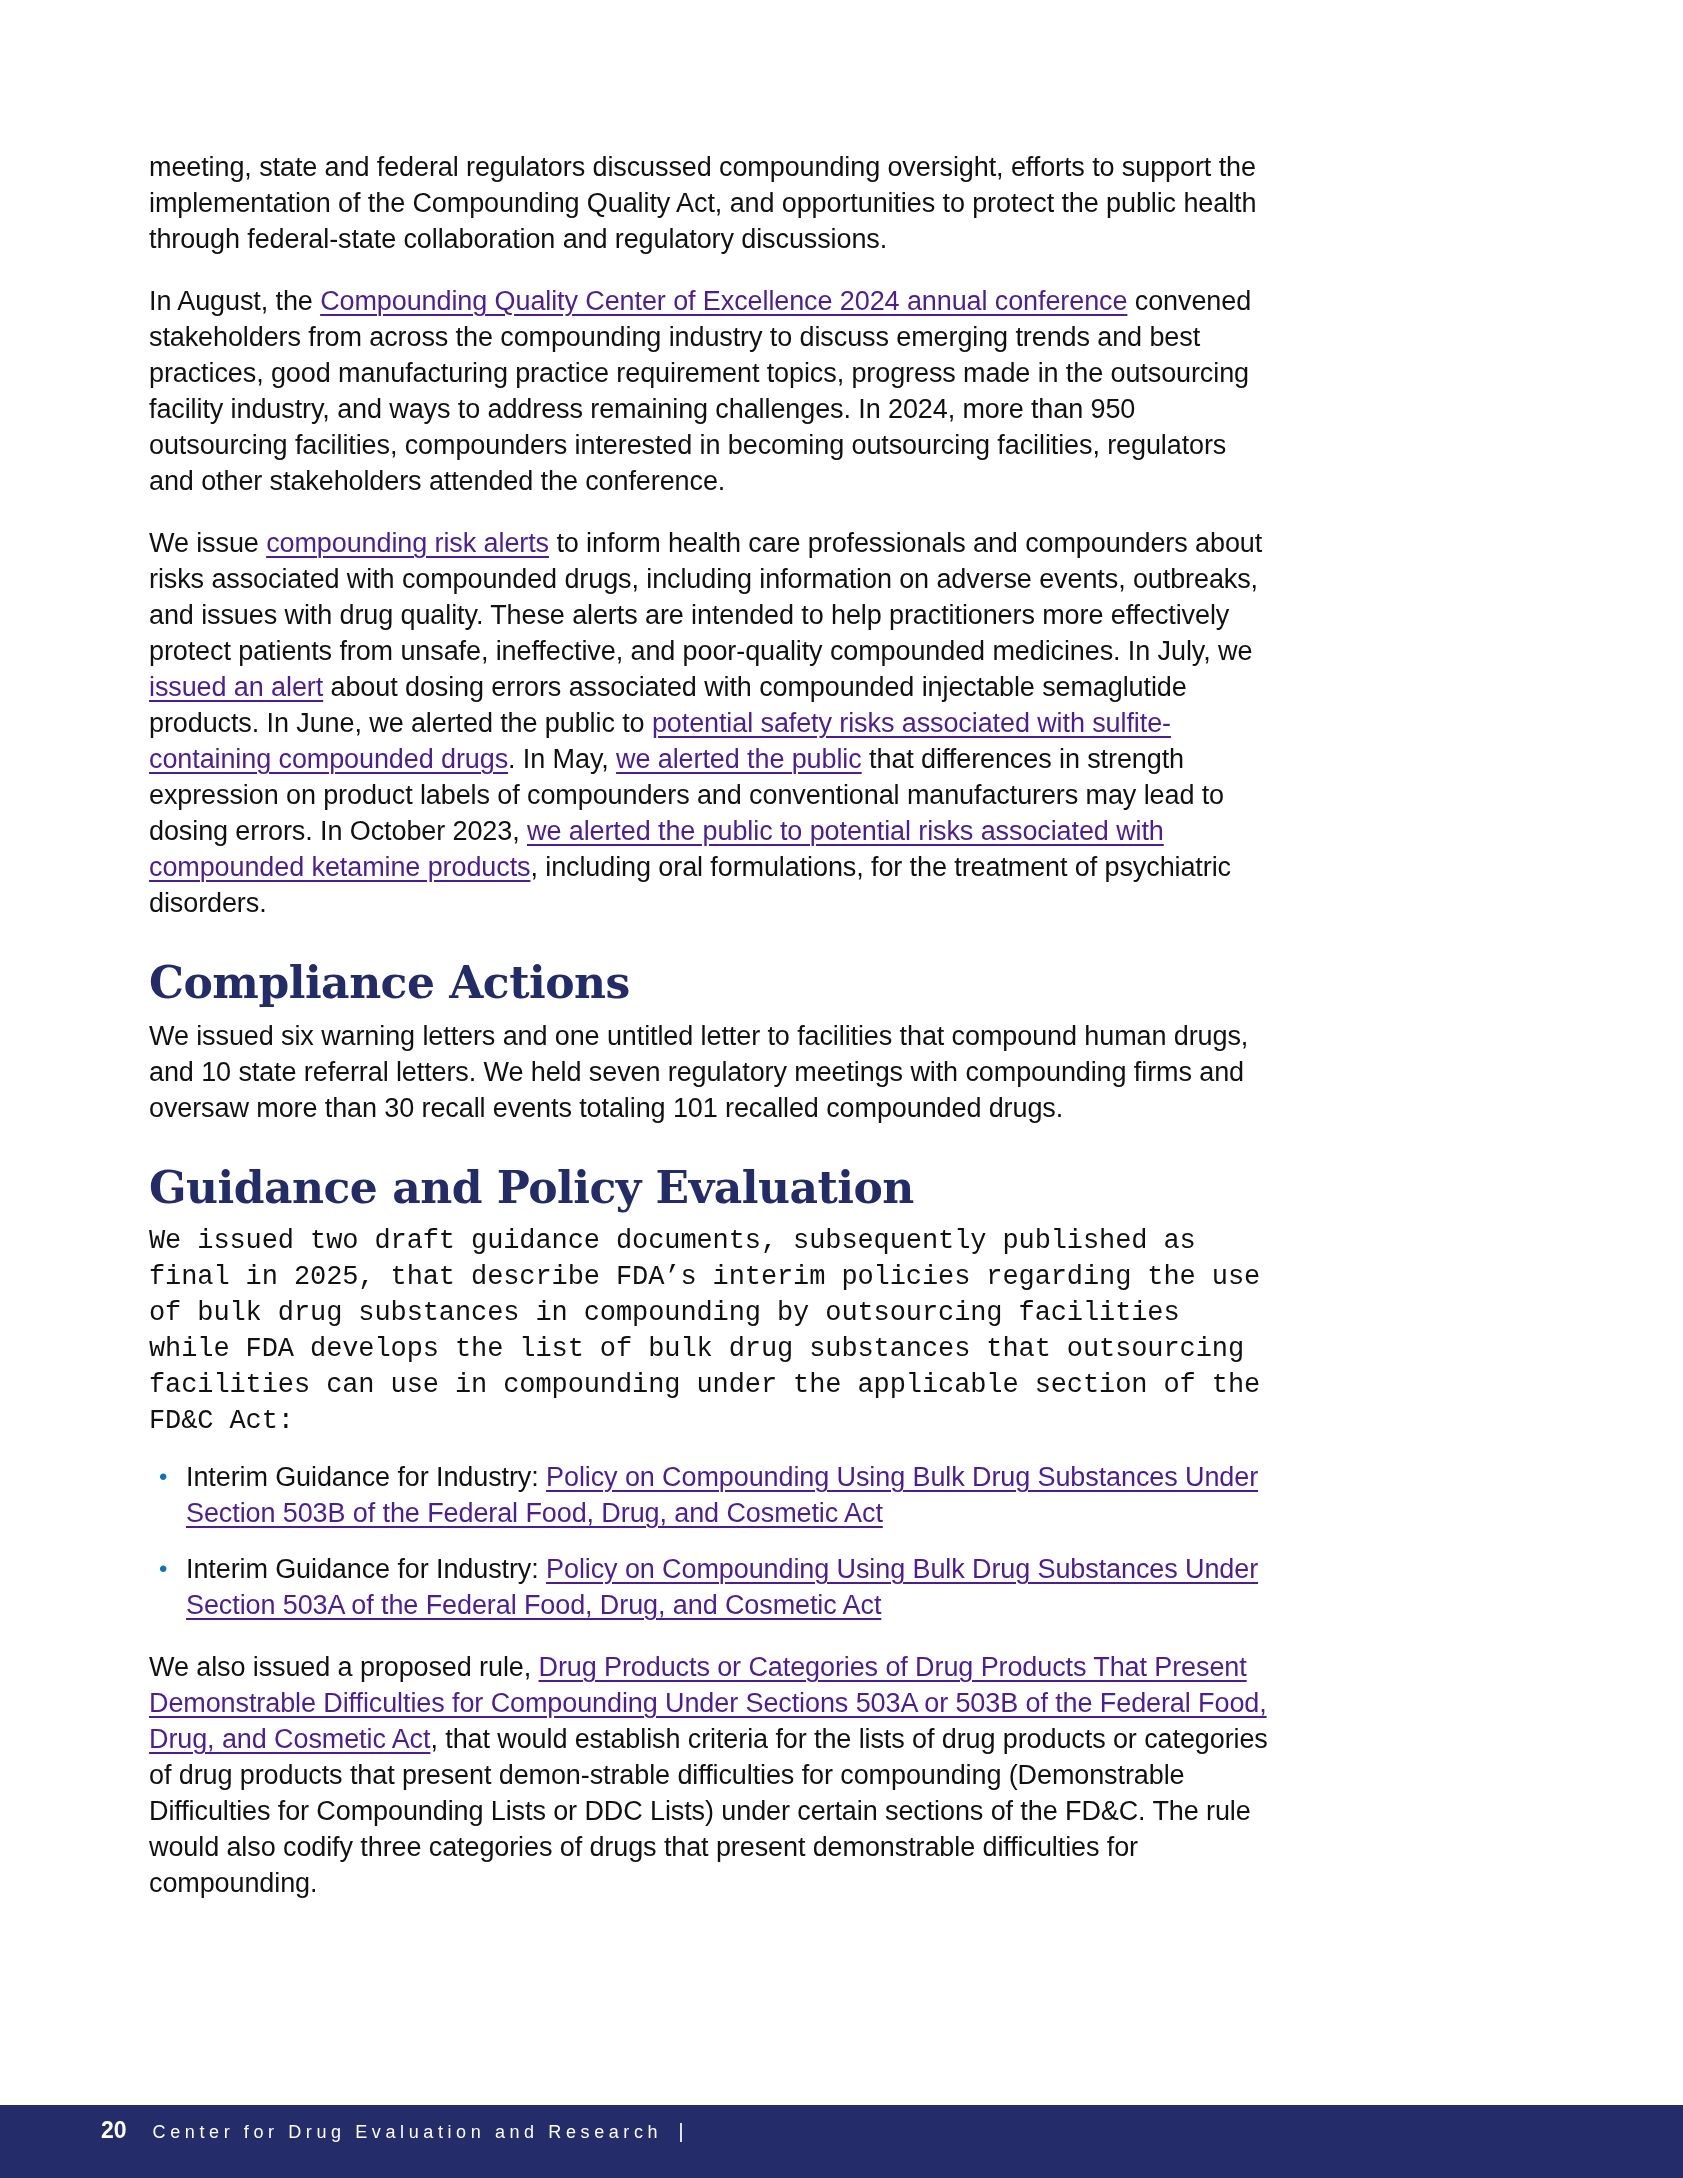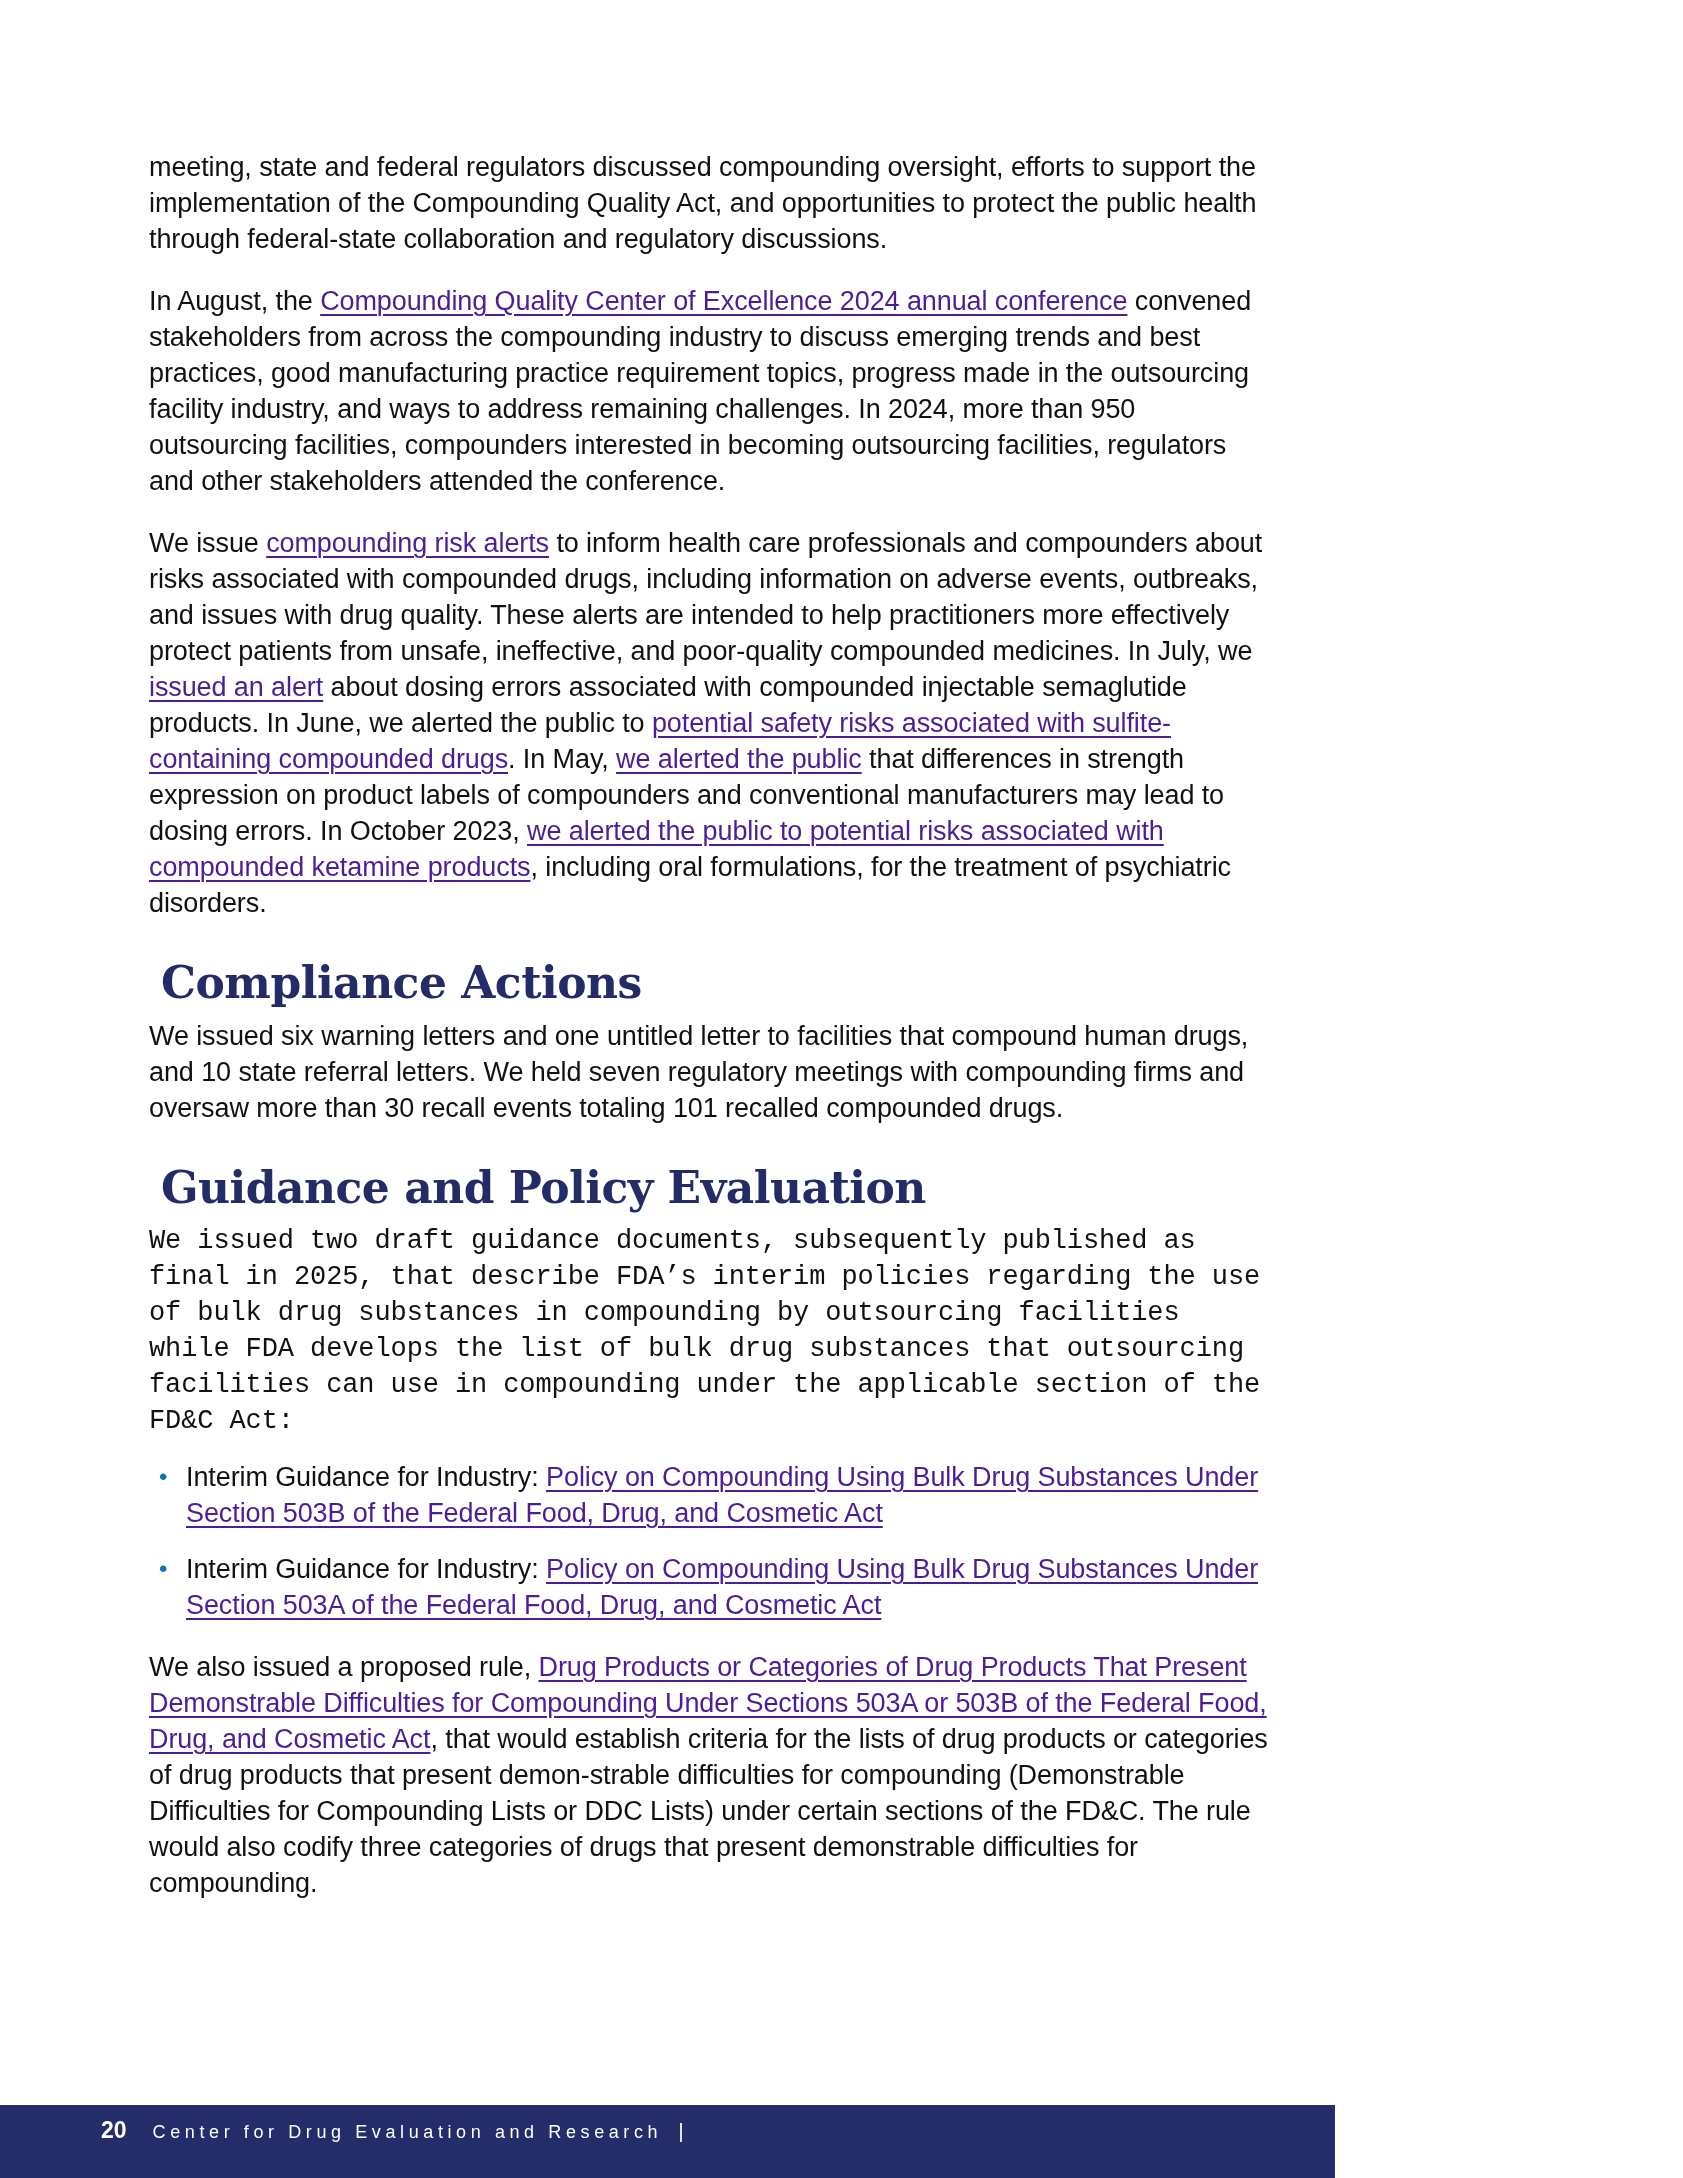--- a/index.html
+++ b/index.html
@@ -32,21 +32,21 @@
     text-decoration: underline;
     text-decoration-thickness: 2px;
     text-underline-offset: 4px;
   }
   h2.section-heading {
     font-family: "DejaVu Serif", "Liberation Serif", serif;
     font-weight: bold;
     color: #242c68;
     font-size: 44px;
     line-height: 51px;
-    margin: 36px 0 10px 12px;
+    margin: 36px 0 10px 0;
     letter-spacing: -0.5px;
   }
   ul.guidance-list {
     list-style: none;
     margin: 0 0 26px 0;
     padding: 0;
   }
   ul.guidance-list li {
     position: relative;
     padding-left: 37px;
@@ -56,21 +56,21 @@
     position: absolute;
     left: 10px;
     top: 0;
     color: #0b73b6;
     font-size: 24px;
   }
   .footer {
     position: absolute;
     left: 0;
     top: 2105px;
-    width: 1335px;
+    width: 1683px;
     height: 73px;
     background: #242c69;
     color: #ffffff;
   }
   .footer-inner {
     position: absolute;
     left: 101px;
     top: 12px;
     display: flex;
     align-items: baseline;

